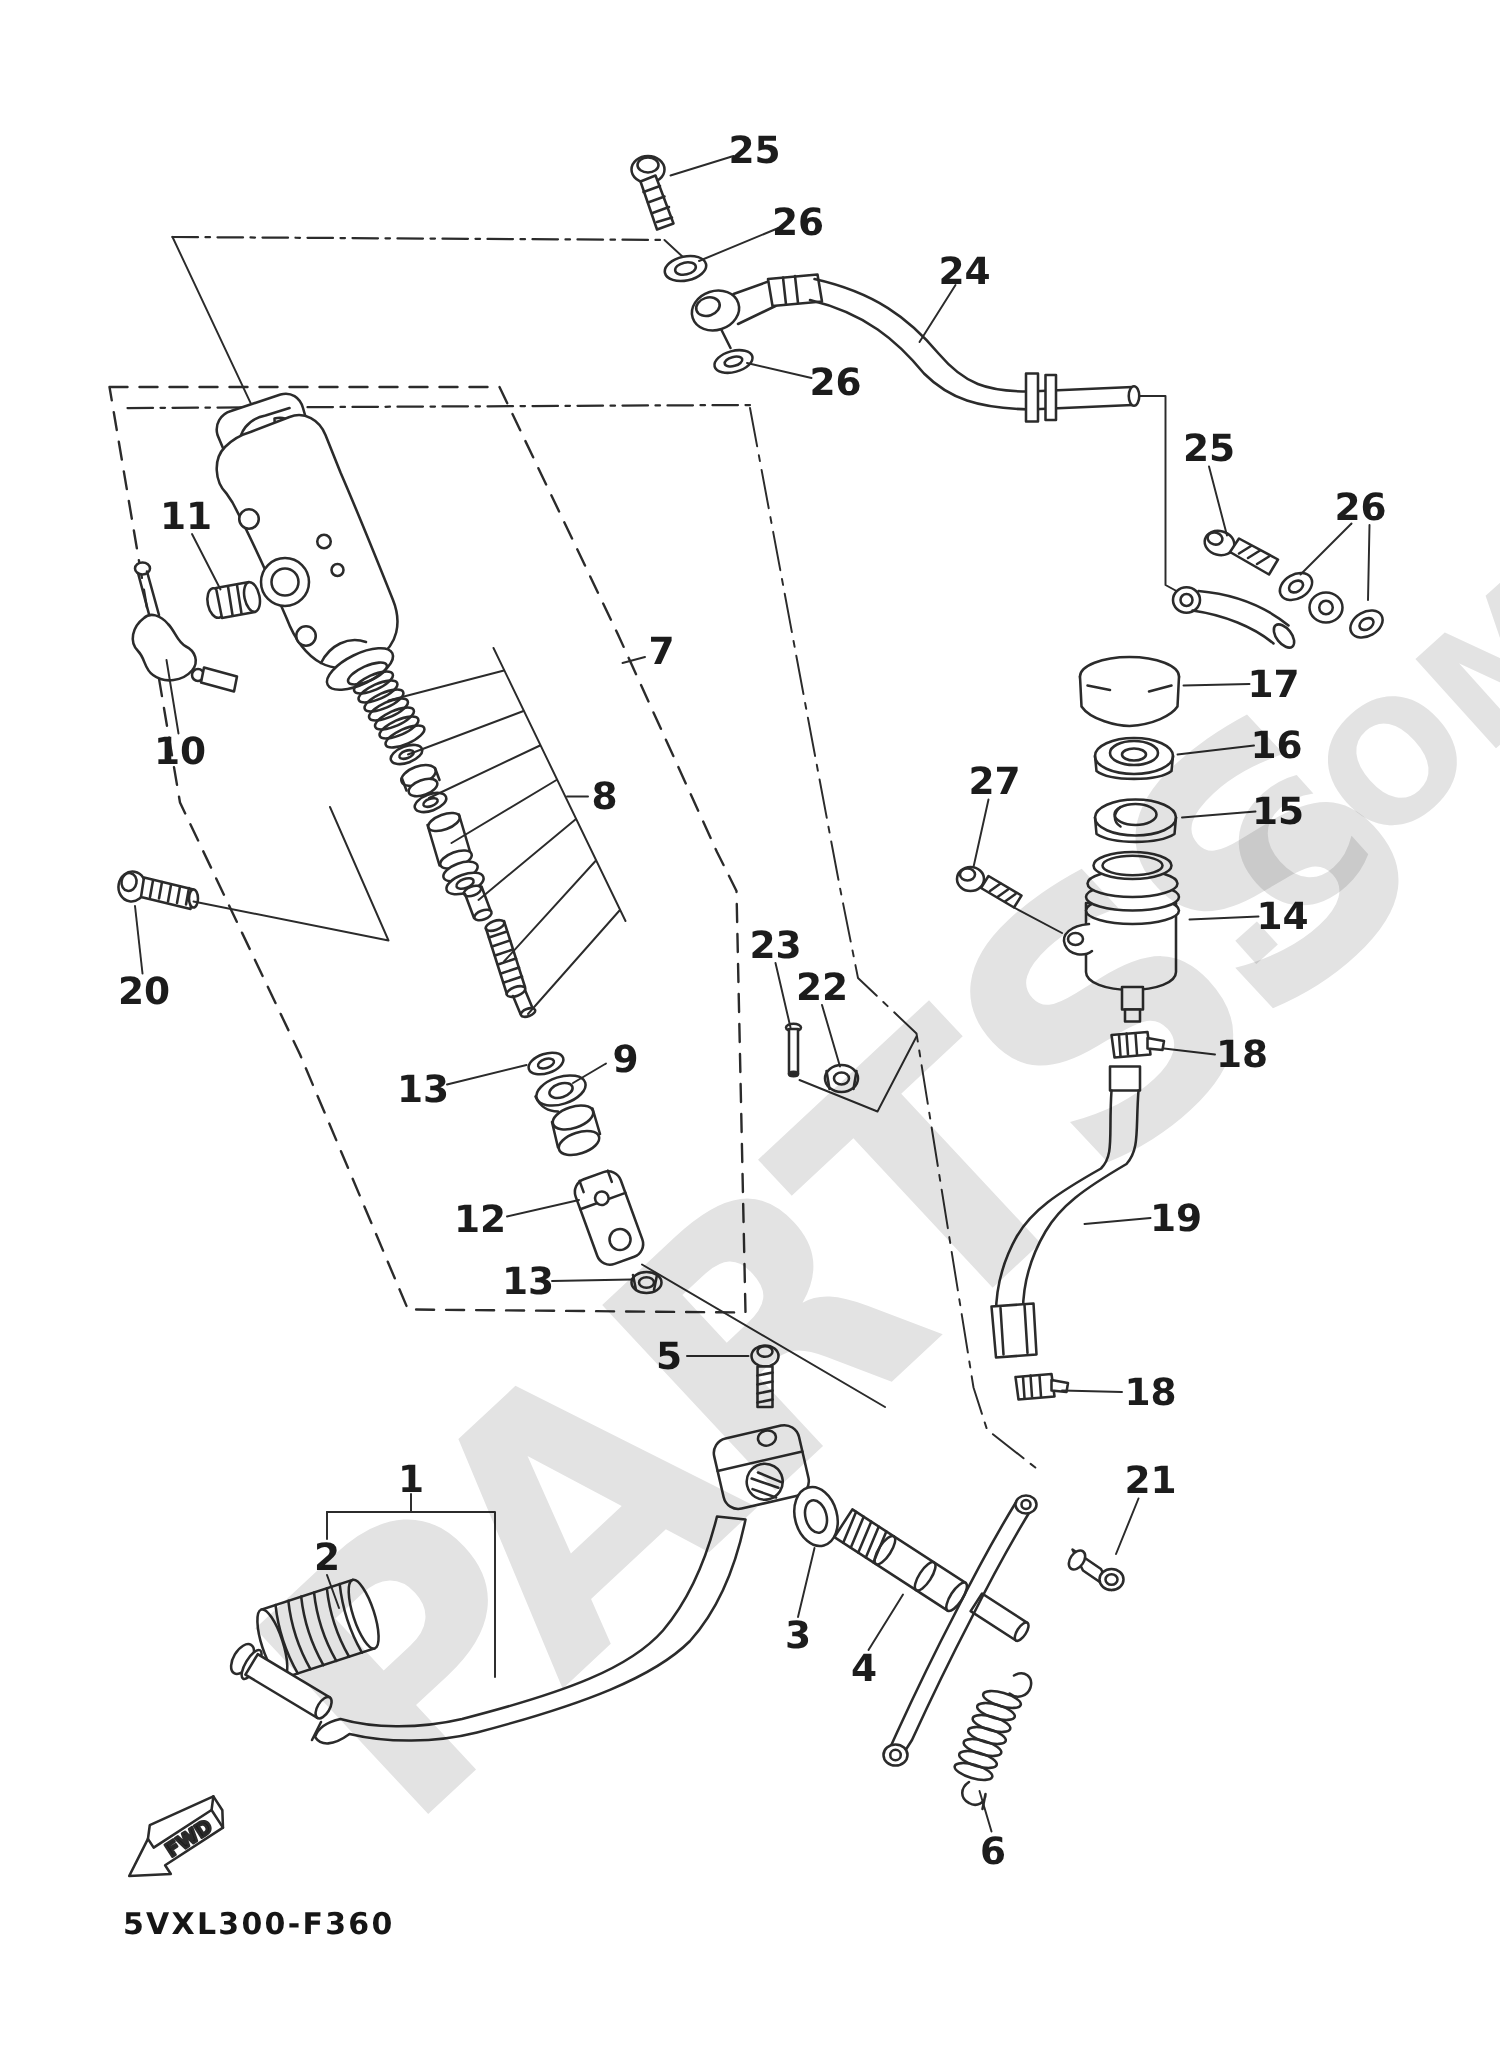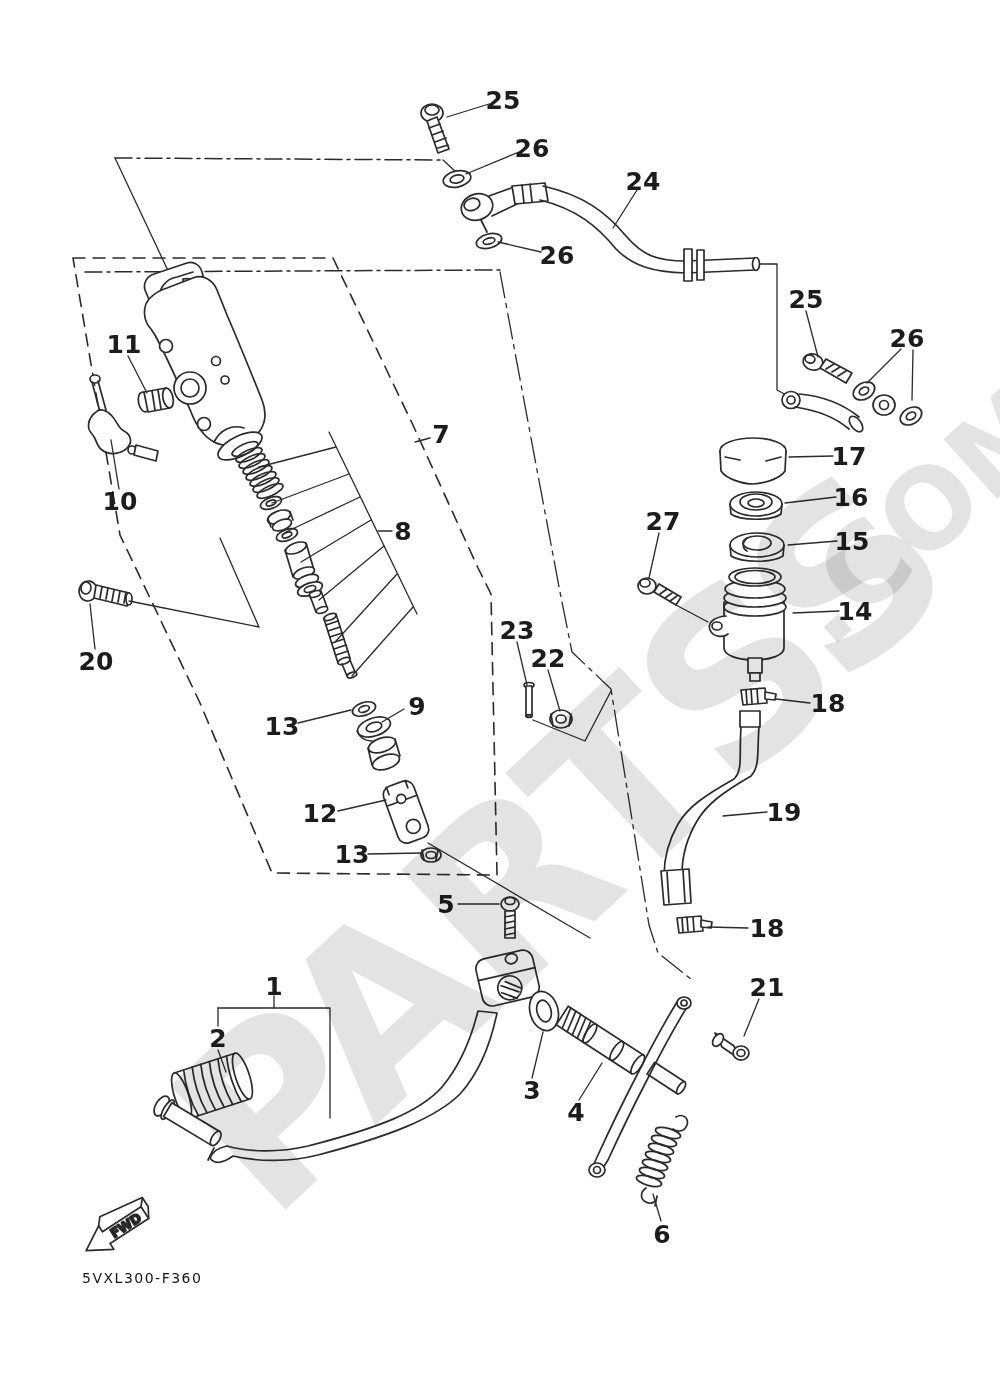--- a/index.html
+++ b/index.html
@@ -4,21 +4,21 @@
 <style>
   html,body{margin:0;padding:0}
   body{width:1000px;height:1380px;background:#fff;position:relative;overflow:hidden;
        font-family:"DejaVu Sans",sans-serif}
   #art{position:absolute;left:0;top:0;z-index:2}
   .wm{position:absolute;font-weight:700;color:#e3e3e3;line-height:1;white-space:nowrap;
       z-index:3;mix-blend-mode:multiply;pointer-events:none}
   #wm-brand{left:70px;top:728px;width:980px;font-size:232px;letter-spacing:-6px;
             text-align:center;transform:rotate(-43deg)}
   #wm-tld{left:762px;top:458px;font-size:110px;transform:rotate(-42deg)}
-  .code{position:absolute;left:82px;top:1270px;font-size:14px;font-weight:400;
+  .code{position:absolute;left:82px;top:1270px;font-size:20px;font-weight:700;
         letter-spacing:1.5px;color:#161616;z-index:4}
   
   .ln{stroke:#2b2b2b;stroke-width:1.7;fill:none;stroke-linecap:round;stroke-linejoin:round}
   .fw{fill:#fff}
   .thin{stroke-width:1.3}
   .dashed{stroke-dasharray:12 8;stroke-width:1.6}
   .dashdot{stroke-dasharray:17 5 3 5;stroke-width:1.5}
   .lineb{stroke-dasharray:26 6 4 6;stroke-width:1.3}
   .callout{font-size:25px;font-weight:700;fill:#1c1c1c;text-anchor:middle;
            dominant-baseline:central;font-family:"DejaVu Sans",sans-serif}

